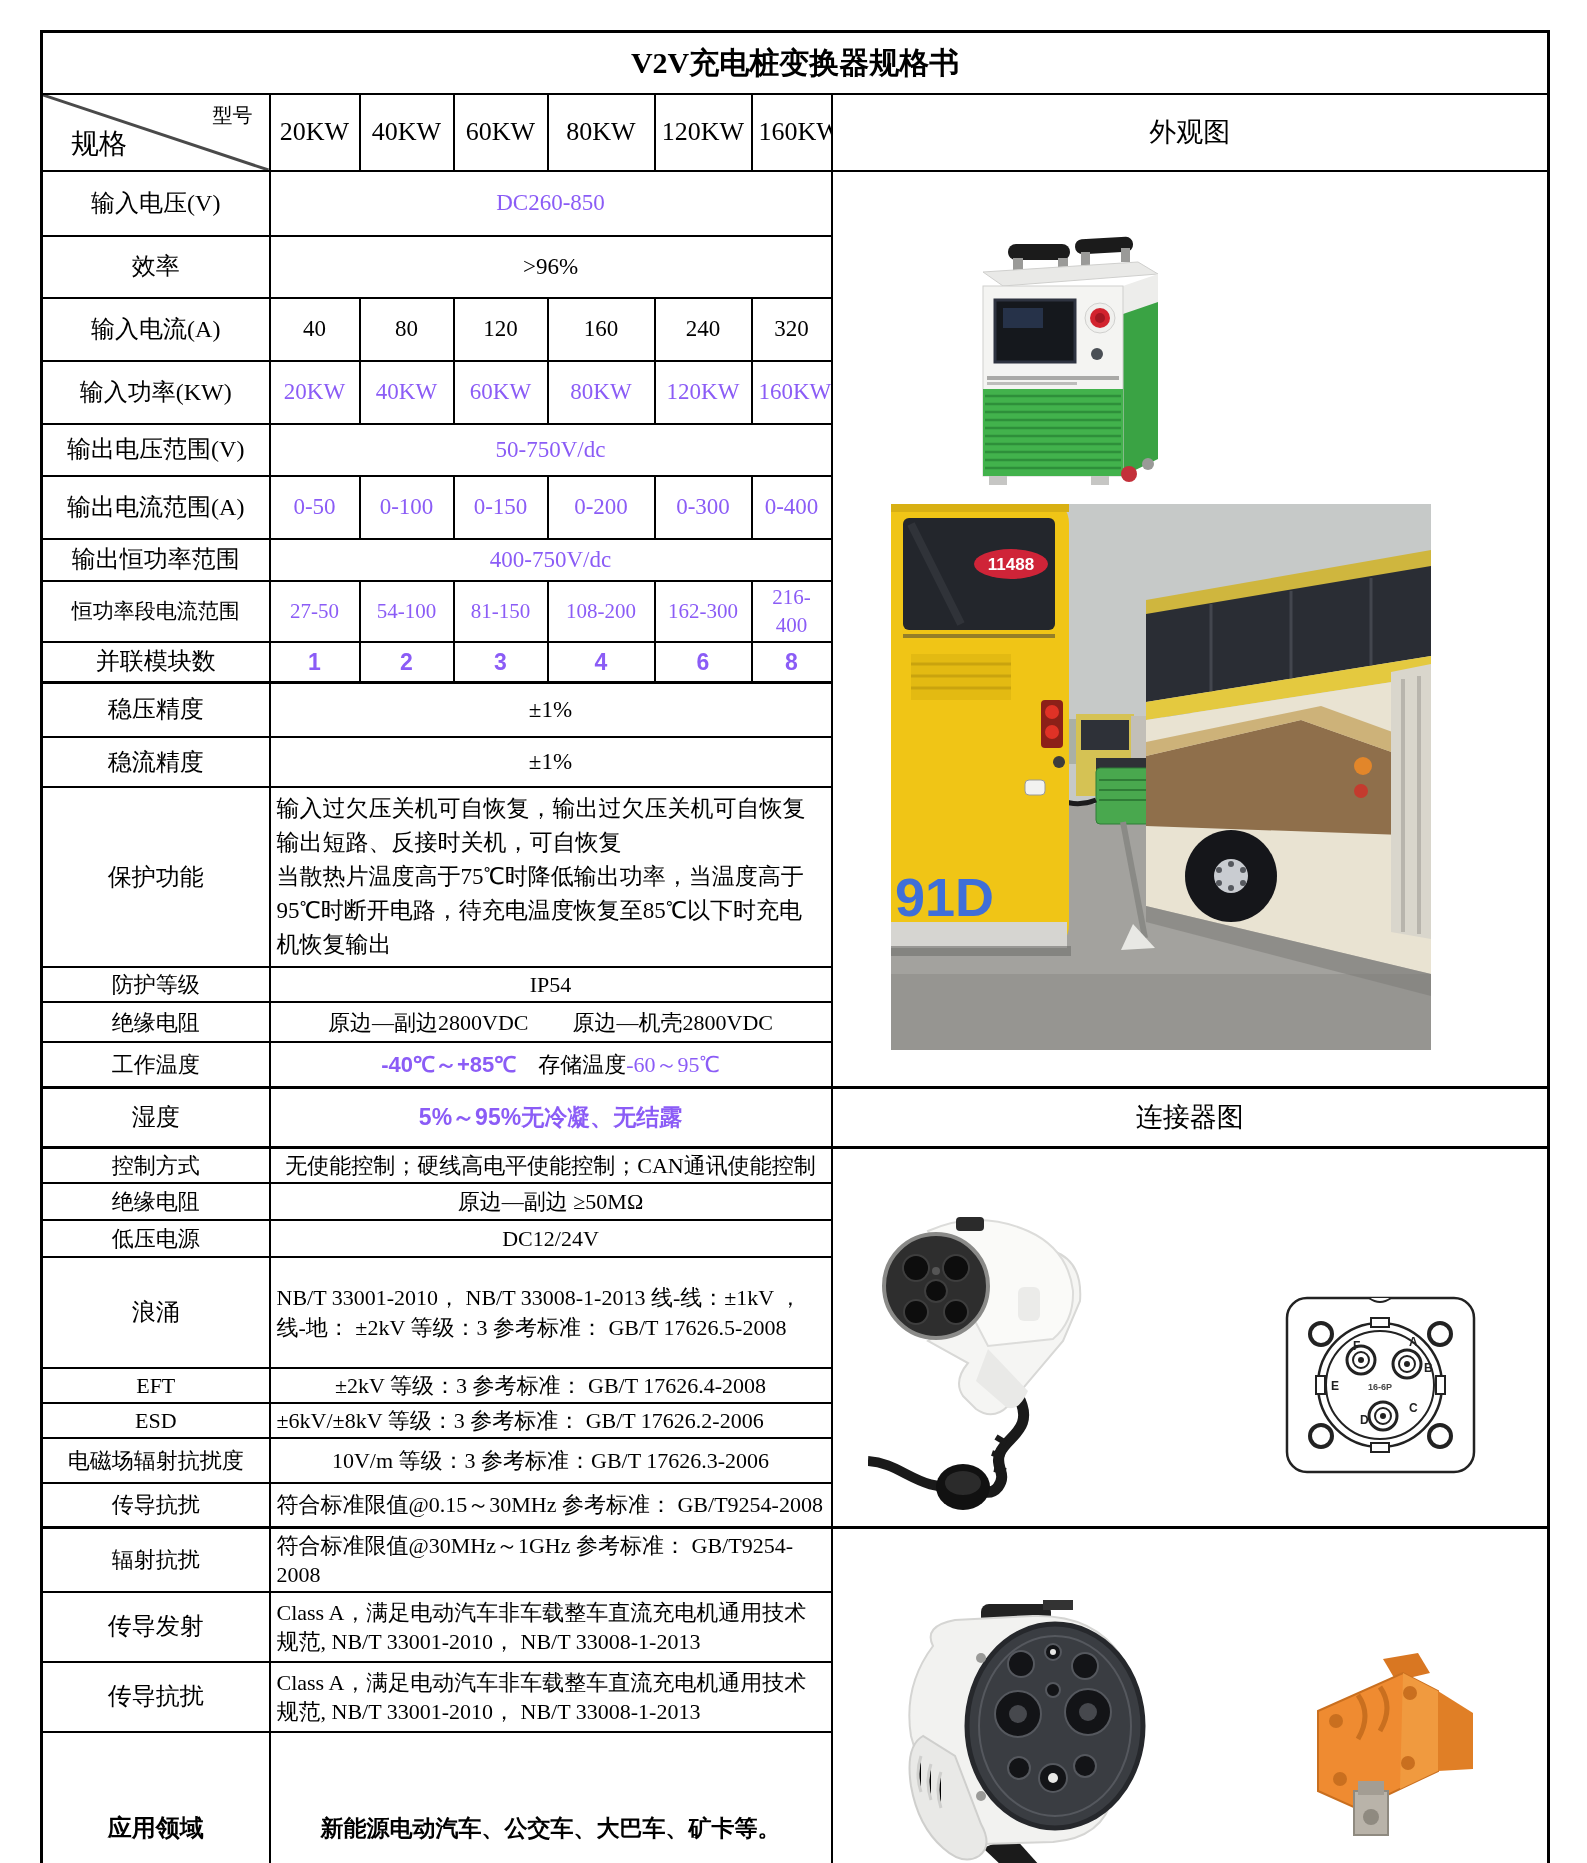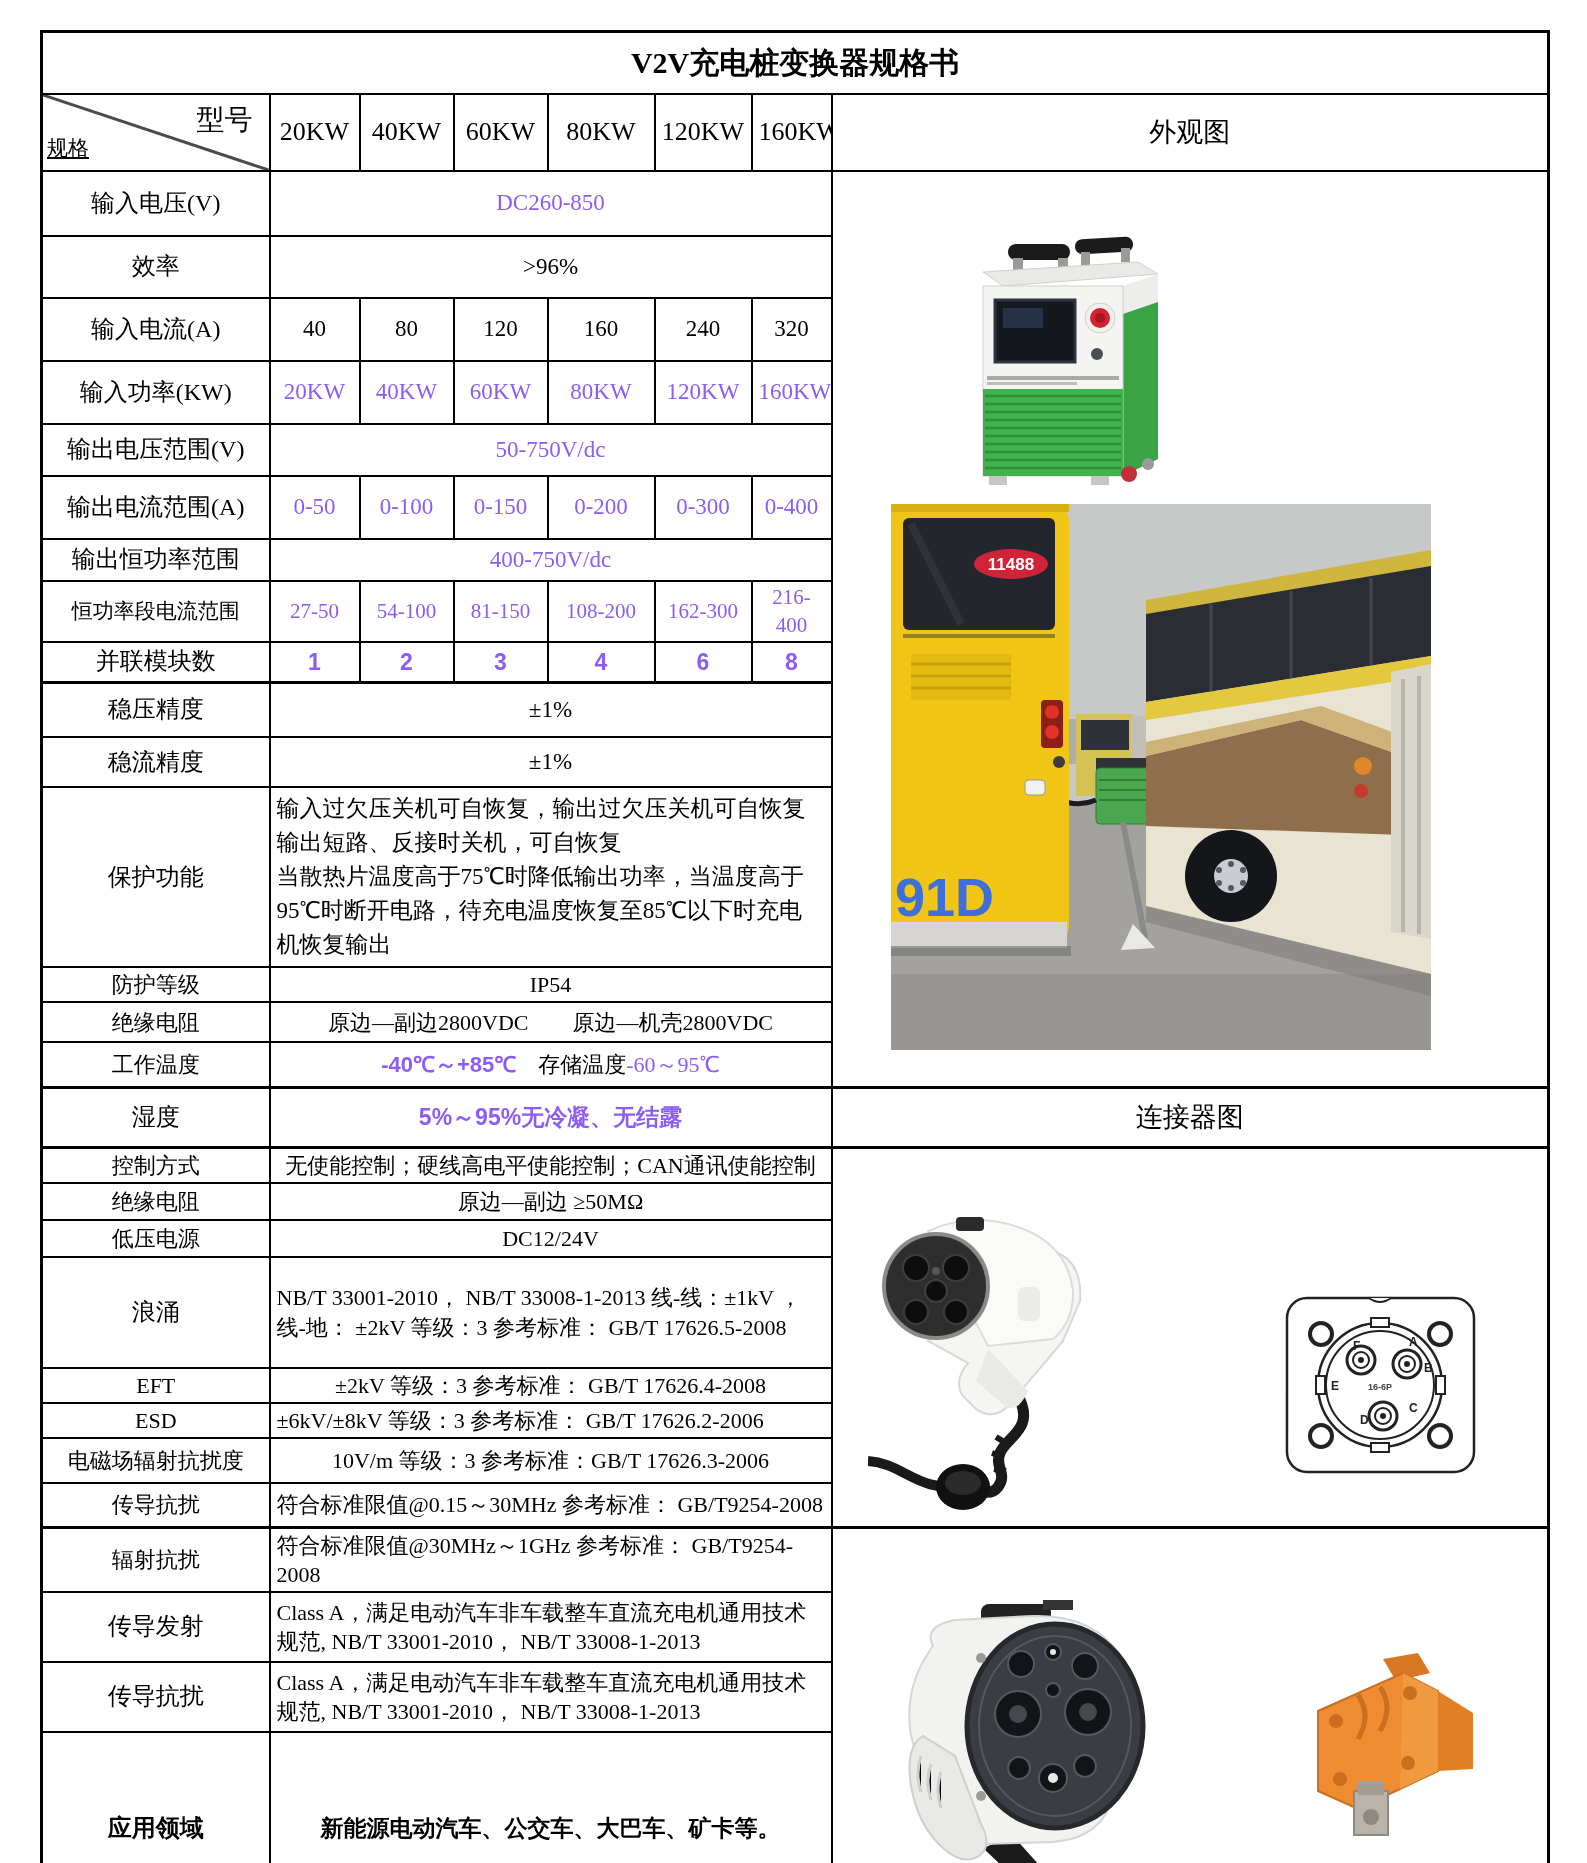--- a/index.html
+++ b/index.html
@@ -16,22 +16,22 @@
   td.lbl{font-size:24px;}
   td.left{text-align:left;}
   td.fs22{font-size:22px;}
   td.fs21{font-size:21px;}
   .blue{color:#8b5cf6;}
   .bsans{font-family:"Liberation Sans",sans-serif;font-weight:bold;}
   .bold{font-weight:bold;}
   .bt3{border-top-width:3px;}
   td.corner{position:relative;padding:0;}
   .corner svg.diag{position:absolute;left:0;top:0;width:100%;height:100%;}
-  .corner .ct{position:absolute;top:7px;right:16px;font-size:28px;text-align:right;}
-  .corner .cb{position:absolute;bottom:7px;left:4px;font-size:21px;text-decoration:underline;}
+  .corner .ct{position:absolute;top:7px;right:16px;font-size:20px;text-align:right;}
+  .corner .cb{position:absolute;bottom:7px;left:28px;font-size:28px;}
   td.imgcell{position:relative;padding:0;}
   .abs{position:absolute;}
   .protline{line-height:34px;}
   svg text{font-family:"Liberation Sans",sans-serif;}
 </style>
 </head>
 <body>
 
 <div class="page">
 <table class="spec">

